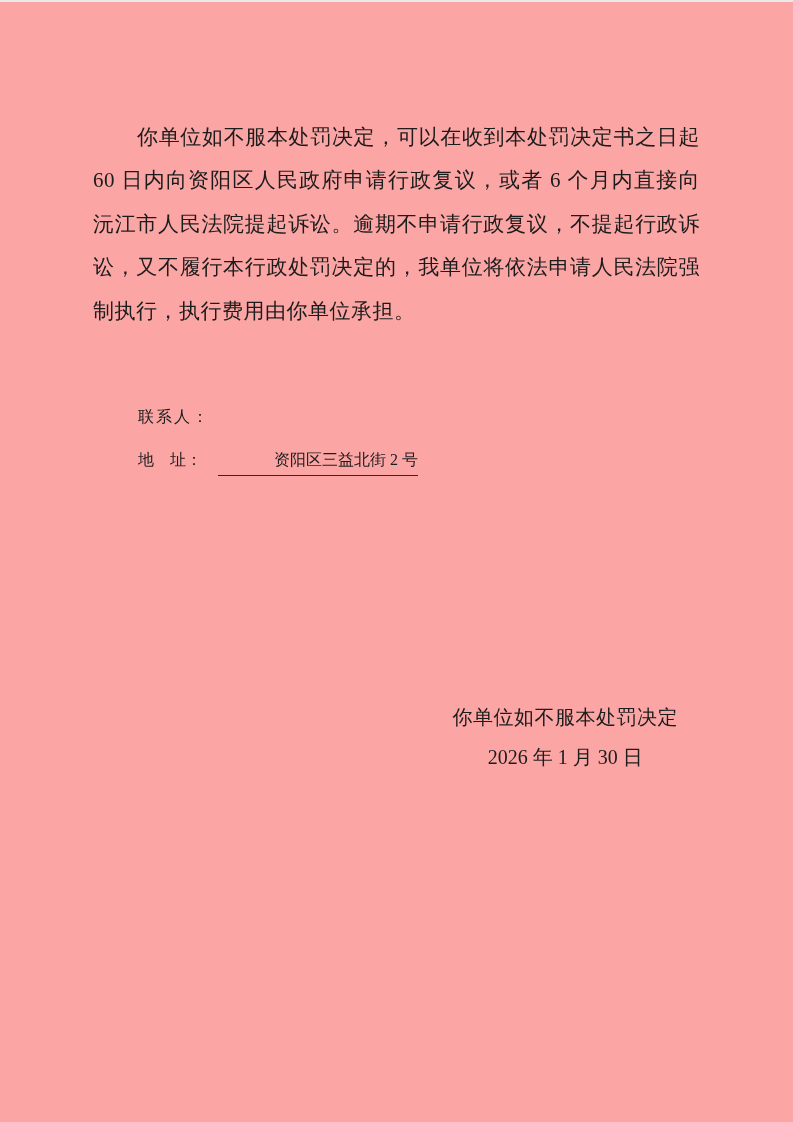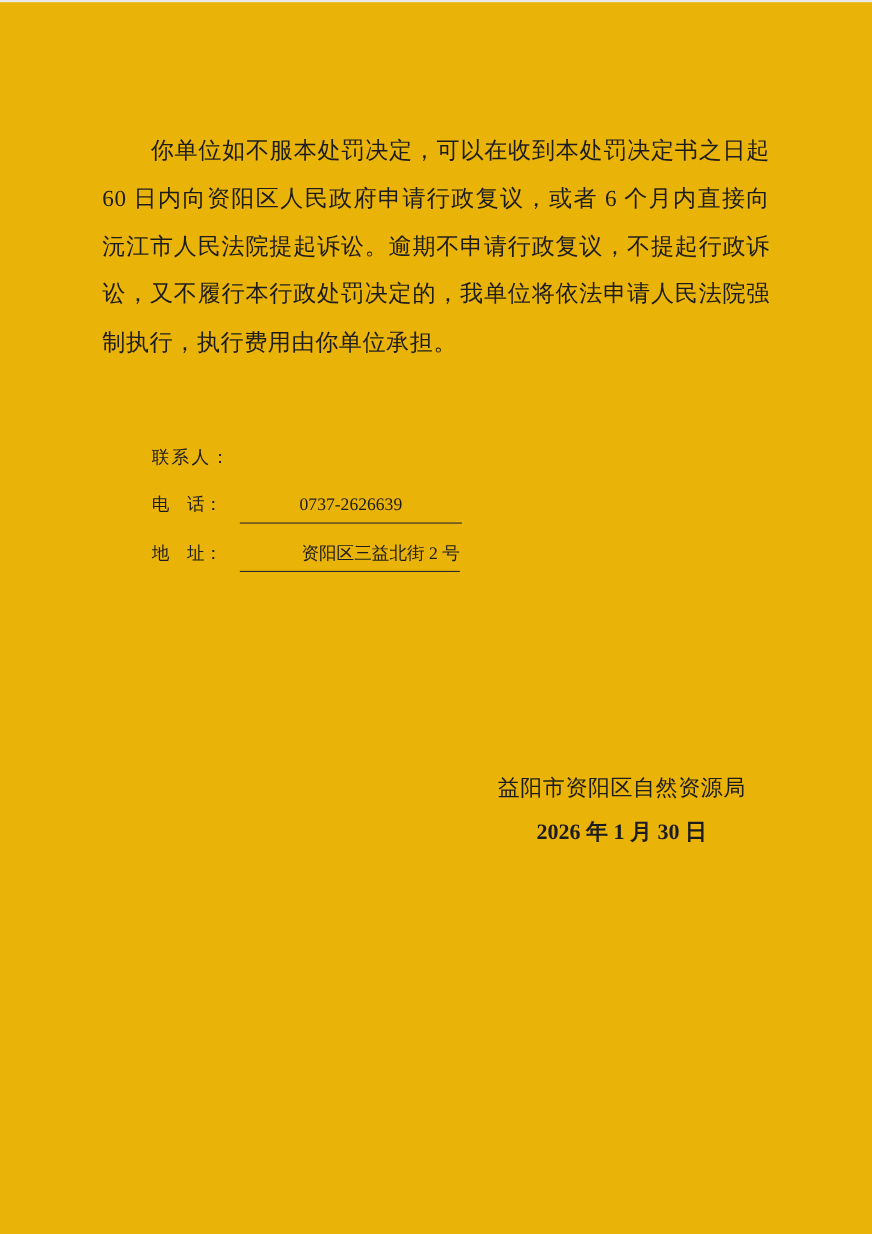--- a/index.html
+++ b/index.html
@@ -4,21 +4,21 @@
 <style>
   html, body {
     margin: 0;
     padding: 0;
     background: #ffffff;
   }
   .page {
     position: relative;
     width: 793px;
     height: 1122px;
-    background: #eab308;
+    background: #fca5a5;
     overflow: hidden;
     font-family: "Liberation Serif", "DejaVu Serif", serif;
     color: #1c1c1c;
   }
   .page-top-edge {
     position: absolute;
     top: 0;
     left: 0;
     width: 100%;
     height: 2px;
@@ -69,48 +69,43 @@
     position: absolute;
     top: 697px;
     right: 115px;
     text-align: center;
     font-size: 20px;
     line-height: 40px;
     letter-spacing: 0.5px;
   }
   .sig-date {
     letter-spacing: 0;
-    font-weight: bold;
   }
 </style>
 </head>
 <body>
 
 <div class="page">
 
   <div class="page-top-edge"></div>
 
   <p class="body-paragraph">你单位如不服本处罚决定，可以在收到本处罚决定书之日起 60 日内向资阳区人民政府申请行政复议，或者 6 个月内直接向沅江市人民法院提起诉讼。逾期不申请行政复议，不提起行政诉讼，又不履行本行政处罚决定的，我单位将依法申请人民法院强制执行，执行费用由你单位承担。</p>
 
   <div class="contact-block">
 
     <div class="contact-line">
       <span class="contact-label label-spread">联系人：</span>
     </div>
 
-    <div class="contact-line">
-      <span class="contact-label">电　话：</span>
-      <span class="u u-phone">0737-2626639</span>
-    </div>
 
     <div class="contact-line">
       <span class="contact-label">地　址：</span>
       <span class="u u-address">资阳区三益北街 2 号</span>
     </div>
 
   </div>
 
   <div class="signature-block">
-    <div class="sig-agency">益阳市资阳区自然资源局</div>
+    <div class="sig-agency">你单位如不服本处罚决定</div>
     <div class="sig-date">2026 年 1 月 30 日</div>
   </div>
 
 </div>
 
 </body></html>

